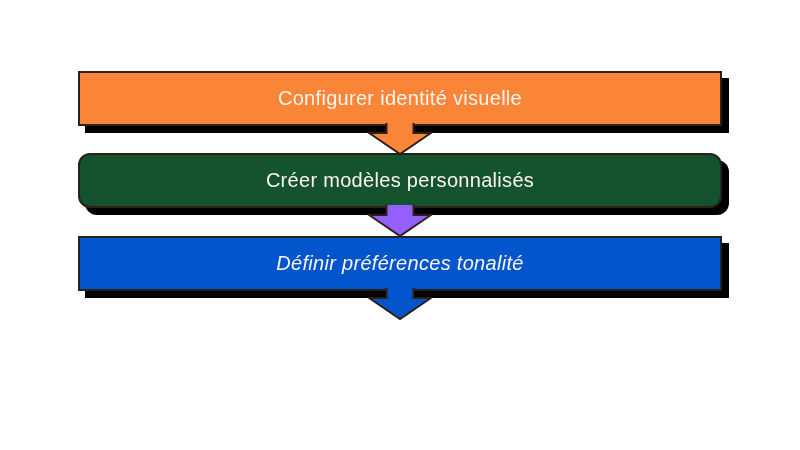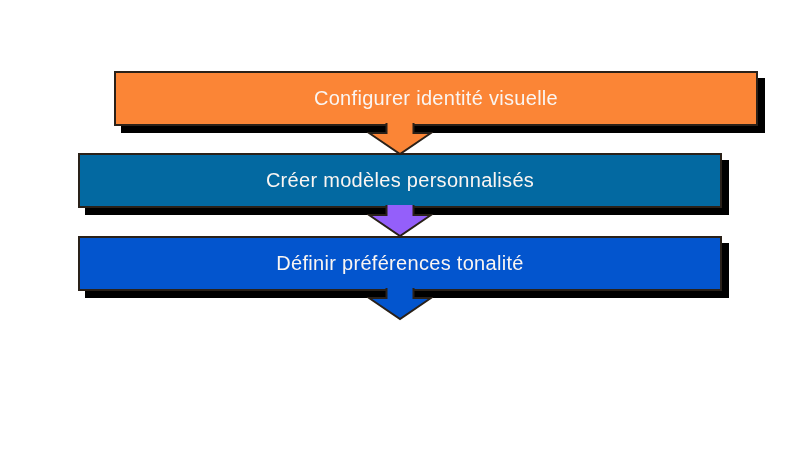--- a/index.html
+++ b/index.html
@@ -24,21 +24,21 @@
     justify-content: center;
   }
   .step .label {
     color: #faf5f2;
     font-size: 20px;
     font-weight: 500;
     letter-spacing: 0.3px;
     text-align: center;
     white-space: nowrap;
   }
-  .step1 { top: 71px; margin-left: 36px; }
+  .step1 { top: 71px; }
   .step2 { top: 153px; }
   .step3 { top: 236px; }
   .step4 { top: 321px; height: 54px; }
   .arrow {
     position: absolute;
     left: 367px;
     width: 66px;
     height: 33px;
     z-index: 5;
   }
@@ -52,29 +52,29 @@
 <div class="canvas">
 
   <div class="step step1" style="background-color: rgb(251, 133, 54);">
     <span class="label">Configurer identité visuelle</span>
   </div>
 
   <svg class="arrow arrow1" viewBox="0 0 66 33" xmlns="http://www.w3.org/2000/svg">
     <path d="M19.5 0 L19.5 10 L2 10 L33 31 L64 10 L46.5 10 L46.5 0" stroke="#2a2119" stroke-width="2" stroke-linejoin="miter" fill="#FB8536"></path>
   </svg>
 
-  <div class="step step2" style="background-color: #0369a1;">
+  <div class="step step2" style="background-color: #14532d; border-radius: 12px;">
     <span class="label">Créer modèles personnalisés</span>
   </div>
 
   <svg class="arrow arrow2" viewBox="0 0 66 33" xmlns="http://www.w3.org/2000/svg">
     <path d="M19.5 0 L19.5 10 L2 10 L33 31 L64 10 L46.5 10 L46.5 0" stroke="#2a2119" stroke-width="2" stroke-linejoin="miter" fill="#945FFA"></path>
   </svg>
 
-  <div class="step step3" style="background-color: rgb(3, 85, 206);">
+  <div class="step step3" style="background-color: rgb(3, 85, 206); font-style: italic;">
     <span class="label">Définir préférences tonalité</span>
   </div>
 
   <svg class="arrow arrow3" viewBox="0 0 66 33" xmlns="http://www.w3.org/2000/svg">
     <path d="M19.5 0 L19.5 10 L2 10 L33 31 L64 10 L46.5 10 L46.5 0" stroke="#2a2119" stroke-width="2" stroke-linejoin="miter" fill="#0355CE"></path>
   </svg>
 
 
 </div>
 

